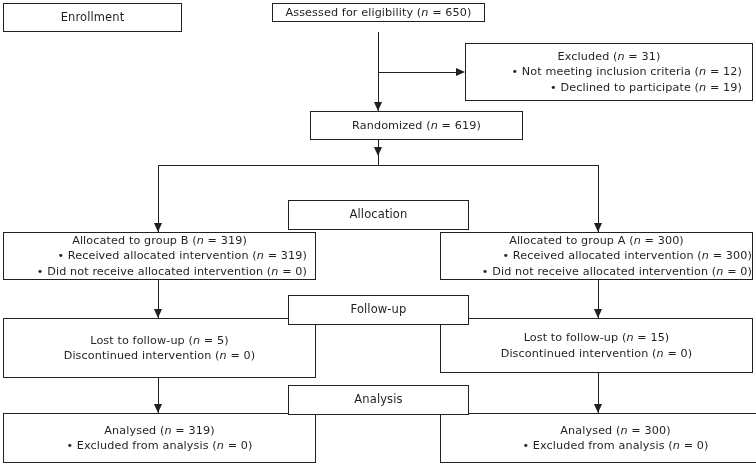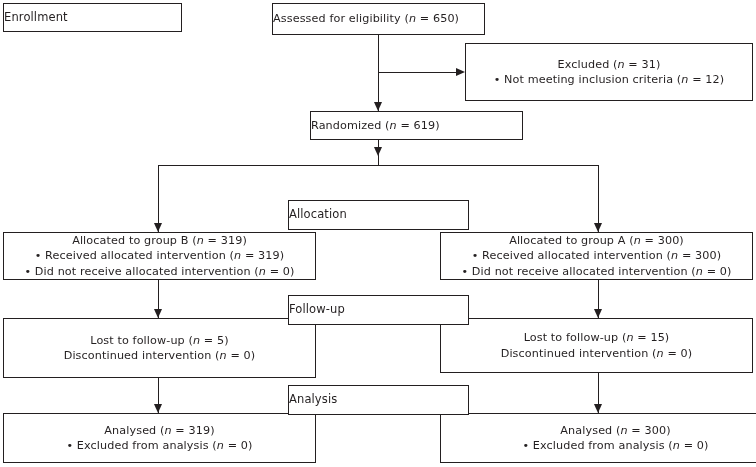--- a/index.html
+++ b/index.html
@@ -19,21 +19,21 @@
   }
 
   .box {
     position: absolute;
     box-sizing: border-box;
     border: 1px solid #231f20;
     background: #ffffff;
     z-index: 5;
     display: flex;
     flex-direction: column;
-    align-items: flex-start;
+    align-items: center;
     justify-content: center;
   }
 
   .stage-label {
     z-index: 9;
   }
 
   .line {
     position: absolute;
     background: #231f20;
@@ -68,49 +68,50 @@
     white-space: nowrap;
     letter-spacing: 0.01em;
   }
   .txt-center { text-align: center; }
 
   .lines-block {
     display: flex;
     flex-direction: column;
   }
   .lines-block .ln-center { text-align: center; }
-  .lines-block .ln-bullet { text-align: center; }
+  .lines-block .ln-bullet { text-align: right; }
 
   .stage-label .txt { font-size: 11.5px; }
 
   em { font-style: italic; }
 </style>
 </head>
 <body>
 
 <div id="diagram">
 
   <div class="box stage-label" style="left:3px; top:3px; width:179px; height:29px;">
     <div class="txt txt-center">Enrollment</div>
   </div>
 
-  <div class="box" style="left:272px; top:3px; width:213px; height:32px;">
+  <div class="box" style="left:272px; top:3px; width:213px; height:19px;">
     <div class="txt txt-center">Assessed for eligibility (<em>n</em> = 650)</div>
   </div>
 
   <div class="line vline" style="left:378px; top:32px; height:79px;"></div>
   <div class="arrow-down" style="left:373.5px; top:102px;"></div>
 
   <div class="line hline" style="left:378px; top:72px; width:78px;"></div>
   <div class="arrow-right" style="left:456px; top:67.5px;"></div>
 
   <div class="box" style="left:465px; top:43px; width:288px; height:58px; align-items:flex-start; padding:19px 10px;">
     <div class="lines-block" style="width:100%;">
       <div class="txt ln-center">Excluded (<em>n</em> = 31)</div>
       <div class="txt ln-bullet">• Not meeting inclusion criteria (<em>n</em> = 12)</div>
+      <div class="txt ln-bullet">• Declined to participate (<em>n</em> = 19)</div>
     </div>
   </div>
 
   <div class="box" style="left:272px; top:111px; width:213px; height:29px;margin-left:38px;">
     <div class="txt txt-center">Randomized (<em>n</em> = 619)</div>
   </div>
 
   <div class="line vline" style="left:378px; top:140px; height:25px;"></div>
   <div class="arrow-down" style="left:373.5px; top:147px;"></div>
 

